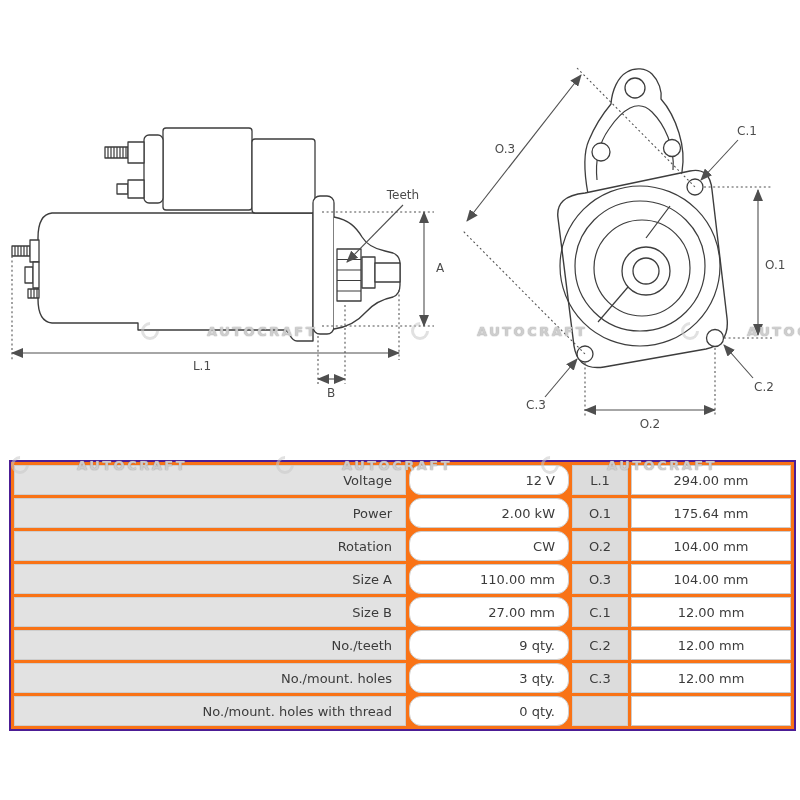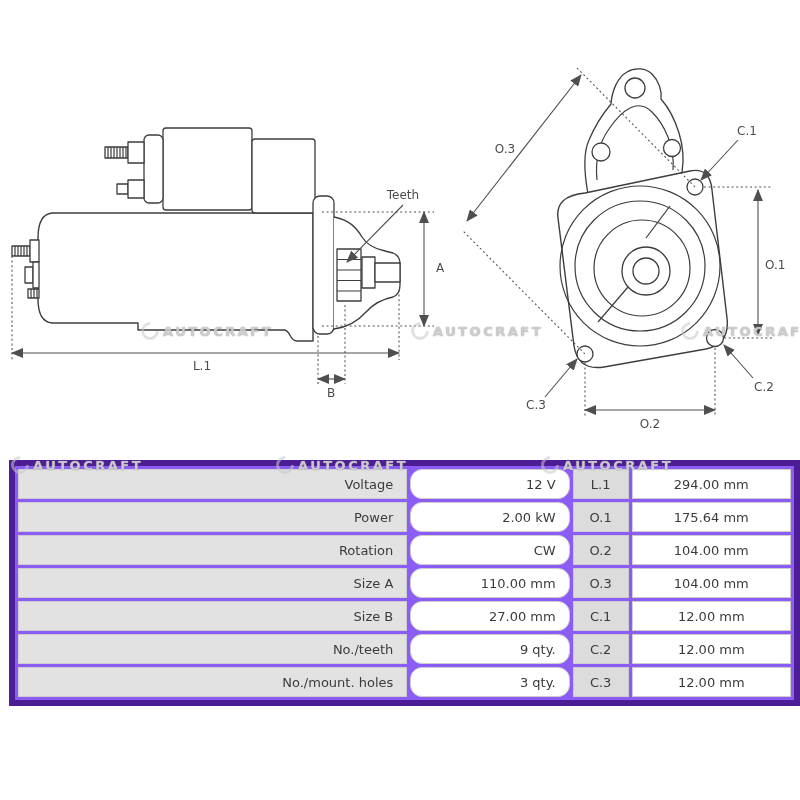--- a/index.html
+++ b/index.html
@@ -9,27 +9,27 @@
   #drawing-svg{position:absolute;left:0;top:0;z-index:1;}
   .outline{fill:#ffffff;stroke:#3d3d3d;stroke-width:1.4;stroke-linejoin:round;}
   .part{fill:#ffffff;stroke:#3d3d3d;stroke-width:1.3;stroke-linejoin:round;}
   .thin{fill:none;stroke:#3d3d3d;stroke-width:1.2;}
   .dim{stroke:#4f4f4f;stroke-width:1.1;fill:none;}
   .dot{stroke:#4f4f4f;stroke-width:1.05;fill:none;stroke-dasharray:2 2.6;}
   .dimlabel{fill:#4c4c4c;font-size:12px;font-family:"DejaVu Sans","Liberation Sans",sans-serif;}
   .hole{fill:#ffffff;stroke:#3d3d3d;stroke-width:1.3;}
   
   .wm{position:absolute;z-index:3;display:flex;align-items:center;pointer-events:none;
-      color:rgba(170,170,170,0.55);font-weight:bold;font-size:13px;letter-spacing:2.5px;}
+      color:rgba(170,170,170,0.55);font-weight:bold;font-size:13px;letter-spacing:2.5px;gap:44px;}
   .wm .wm-text{color:rgba(255,255,255,0.55);text-shadow:0 0 1px rgba(140,140,140,0.9),0 0 1px rgba(140,140,140,0.7);}
   .wm .ring{width:12px;height:12px;border:3px solid rgba(200,200,200,0.55);border-radius:50%;
             border-top-color:transparent;transform:rotate(45deg);margin-right:4px;flex:0 0 auto;}
   
   #spec-table-wrap{position:absolute;left:9px;top:460px;z-index:2;}
-  table.spec{border-collapse:separate;border-spacing:3px;background:#8b5cf6;border:6px solid #4c1d95;}
+  table.spec{border-collapse:separate;border-spacing:3px;background:#f97316;border:2px solid #4c1d95;}
   table.spec td{height:28px;padding:0 13px;font-size:13px;color:#3b3b3b;border:1px solid #cdcdcd;
                 white-space:nowrap;vertical-align:middle;}
   td.c-label{width:364px;background:#e2e2e2;text-align:right;}
   td.c-value{width:132px;background:#ffffff;text-align:right;border-radius:12px;}
   td.c-key{width:28px;background:#dcdcdc;text-align:center;padding:0 8px;}
   td.c-dim{width:132px;background:#ffffff;text-align:center;}
 </style>
 </head>
 <body>
 
@@ -201,17 +201,23 @@
             <td class="c-value">9 qty.</td>
             <td class="c-key">C.2</td>
             <td class="c-dim">12.00 mm</td>
           </tr>
           <tr>
             <td class="c-label">No./mount. holes</td>
             <td class="c-value">3 qty.</td>
             <td class="c-key">C.3</td>
             <td class="c-dim">12.00 mm</td>
           </tr>
+          <tr>
+            <td class="c-label">No./mount. holes with thread</td>
+            <td class="c-value">0 qty.</td>
+            <td class="c-key"></td>
+            <td class="c-dim"></td>
+          </tr>
         </tbody>
     </table>
   </div>
 
 </div>
 
 </body></html>

